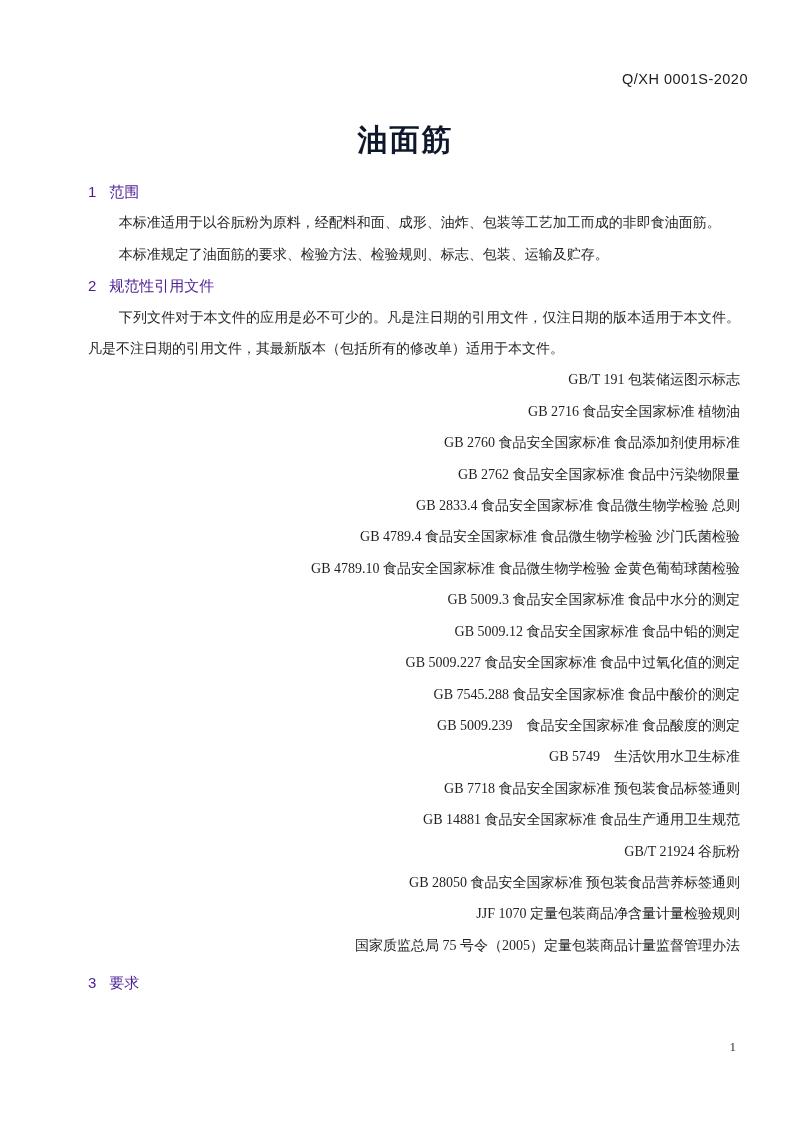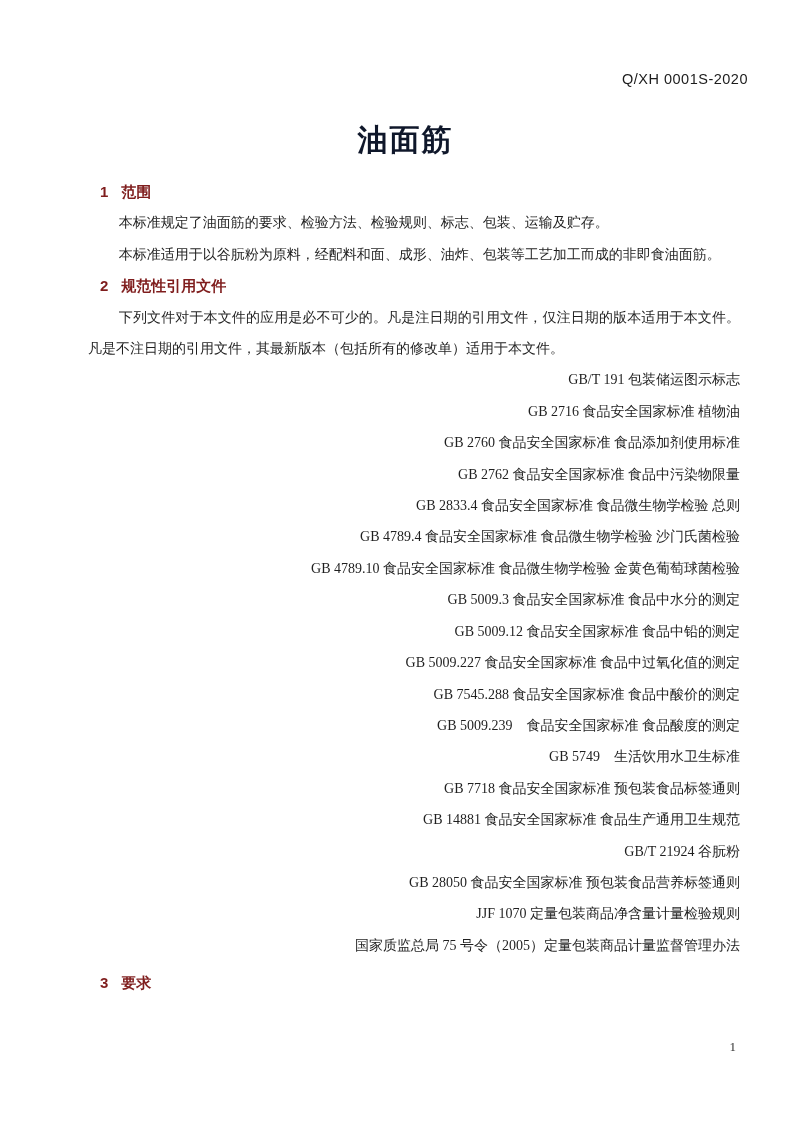--- a/index.html
+++ b/index.html
@@ -44,25 +44,24 @@
   .content {
     position: absolute;
     top: 176px;
     left: 88px;
     width: 652px;
     font-size: 14px;
     line-height: 31.4px;
   }
   .sec-heading {
     font-family: "Liberation Sans", "DejaVu Sans", sans-serif;
-    font-weight: bold;
+    font-weight: normal;
     font-size: 15px;
-    color: #7f1d1d;
+    color: #4c1d95;
     line-height: 31.4px;
-    margin-left: 12px;
   }
   .sec-heading .sec-num {
     display: inline-block;
     margin-right: 13px;
   }
   .sec-heading.gap-top {
     margin-top: 6px;
   }
   p.body-para {
     margin: 0;
@@ -97,22 +96,22 @@
   <div class="doc-number">Q/XH 0001S-2020</div>
 
   <h1 class="doc-title">油面筋</h1>
 
   <div class="content">
 
     <div class="sec-heading">
       <span class="sec-num">1</span><span>范围</span>
     </div>
 
+    <p class="body-para">本标准适用于以谷朊粉为原料，经配料和面、成形、油炸、包装等工艺加工而成的非即食油面筋。</p>
     <p class="body-para">本标准规定了油面筋的要求、检验方法、检验规则、标志、包装、运输及贮存。</p>
-    <p class="body-para">本标准适用于以谷朊粉为原料，经配料和面、成形、油炸、包装等工艺加工而成的非即食油面筋。</p>
 
     <div class="sec-heading">
       <span class="sec-num">2</span><span>规范性引用文件</span>
     </div>
 
     <p class="body-para">下列文件对于本文件的应用是必不可少的。凡是注日期的引用文件，仅注日期的版本适用于本文件。凡是不注日期的引用文件，其最新版本（包括所有的修改单）适用于本文件。</p>
 
     <ul class="ref-list">
       <li>GB/T 191 包装储运图示标志</li>
       <li>GB 2716 食品安全国家标准 植物油</li>

